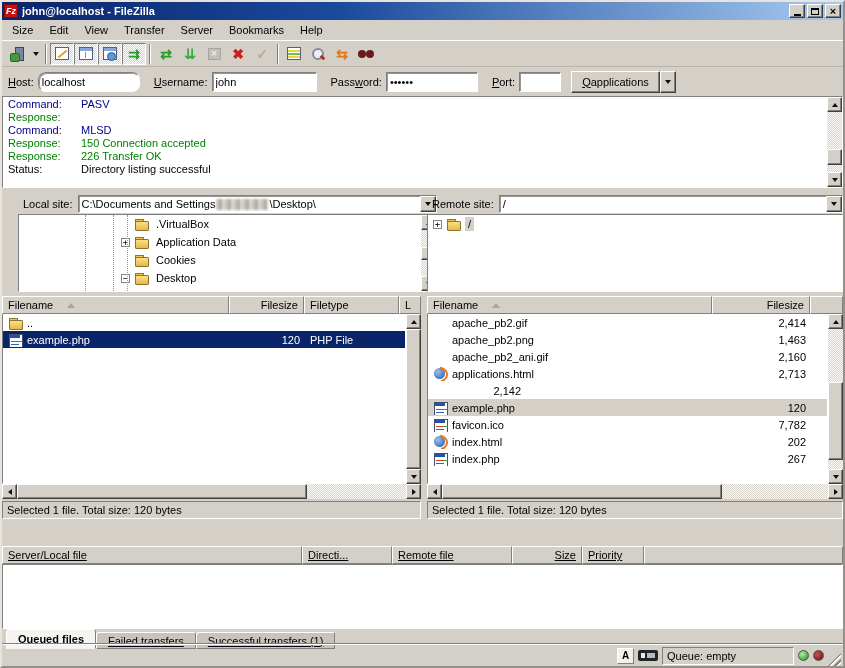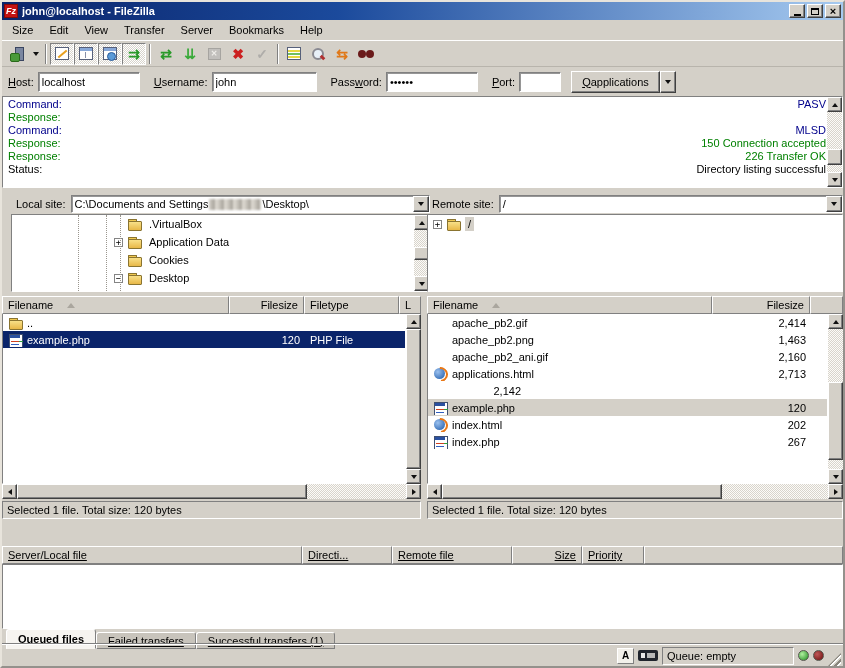--- a/index.html
+++ b/index.html
@@ -102,29 +102,29 @@
   .sb-btn { position:absolute; width:15px; height:15px; background:#d4d0c8; border:1px solid;
     border-color:#fff #404040 #404040 #fff; box-shadow:inset -1px -1px 0 #808080;
     display:flex; align-items:center; justify-content:center; }
   .sb-thumb { position:absolute; background:#d4d0c8; border:1px solid;
     border-color:#fff #404040 #404040 #fff; box-shadow:inset -1px -1px 0 #808080; }
 
   
   .logpane { position:absolute; left:0; top:94px; width:841px; height:92px;
     background:#fff; border:1px solid; border-color:#808080 #fff #fff #808080; }
   .loglines { position:absolute; left:0; top:1px; right:16px; bottom:0; overflow:hidden; }
-  .log-line { display:flex; height:13px; line-height:13px; white-space:nowrap;justify-content:space-between; }
+  .log-line { display:flex; height:13px; line-height:13px; white-space:nowrap; }
   .log-label { width:78px; padding-left:5px; flex:none; }
   .lc-command { color:#00008b; } .lc-response { color:#008000; } .lc-status { color:#000; }
   .logsb { position:absolute; right:0; top:0; bottom:0; width:15px; }
 
   
   .sites { position:absolute; left:0; top:192px; width:841px; height:98px; }
   .sitepane { position:absolute; top:0; height:98px; }
-  .sitepane.local  { left:9px; width:419px; }
+  .sitepane.local  { left:16px; width:419px; }
   .sitepane.remote { left:425px; width:416px; }
   .siterow { display:flex; align-items:center; height:20px; }
   .sitelabel { padding:0 5px; white-space:nowrap; }
   .combo { flex:1; height:18px; background:#fff; border:1px solid;
     border-color:#808080 #fff #fff #808080; box-shadow:inset 1px 1px 0 rgba(64,64,64,.55);
     display:flex; align-items:center; padding-left:3px; position:relative; white-space:nowrap; overflow:hidden; }
   .combo-drop { position:absolute; right:0; top:0; width:16px; height:16px; background:#d4d0c8;
     border:1px solid; border-color:#fff #404040 #404040 #fff; box-shadow:inset -1px -1px 0 #808080;
     display:flex; align-items:center; justify-content:center; }
   .redact { display:inline-block; width:52px; height:11px; margin:0 1px; vertical-align:-2px;
@@ -298,21 +298,21 @@
       <span class="tbtn">
         <span class="glyph" style="color: rgb(224, 120, 24);">⇆</span>
       </span>
       <span class="tbtn">
         <span class="ico-binoc"></span>
       </span>
     </div>
 
   <div class="quickbar">
     <label><span class="u">H</span><span>ost:</span></label>
-    <input class="qinput" style="width: 102px;" value="localhost">
+    <input class="qinput" style="width: 102px; border-radius: 8px;" value="localhost">
     <span class="gap12"></span>
     <label><span class="u">U</span><span>sername:</span></label>
     <input class="qinput" style="width: 105px;" value="john">
     <span class="gap12"></span>
     <label><span>Pass</span><span class="u">w</span><span>ord:</span></label>
     <input class="qinput" style="width: 92px;" value="••••••">
     <span class="gap12"></span>
     <label><span class="u">P</span><span>ort:</span></label>
     <input class="qinput" style="width: 42px;" value="">
     <span class="gap10"></span>
@@ -532,20 +532,28 @@
         <div class="frow isel">
           <span class="fcell rcn">
             <span class="fi fi-win"></span>
             <span>example.php</span>
           </span>
           <span class="fcell rcs num">120</span>
           <span class="fcell rcf"></span>
         </div>
         <div class="frow">
           <span class="fcell rcn">
+            <span class="fi fi-win"></span>
+            <span>favicon.ico</span>
+          </span>
+          <span class="fcell rcs num">7,782</span>
+          <span class="fcell rcf"></span>
+        </div>
+        <div class="frow">
+          <span class="fcell rcn">
             <span class="fi fi-firefox"></span>
             <span>index.html</span>
           </span>
           <span class="fcell rcs num">202</span>
           <span class="fcell rcf"></span>
         </div>
         <div class="frow">
           <span class="fcell rcn">
             <span class="fi fi-win"></span>
             <span>index.php</span>

